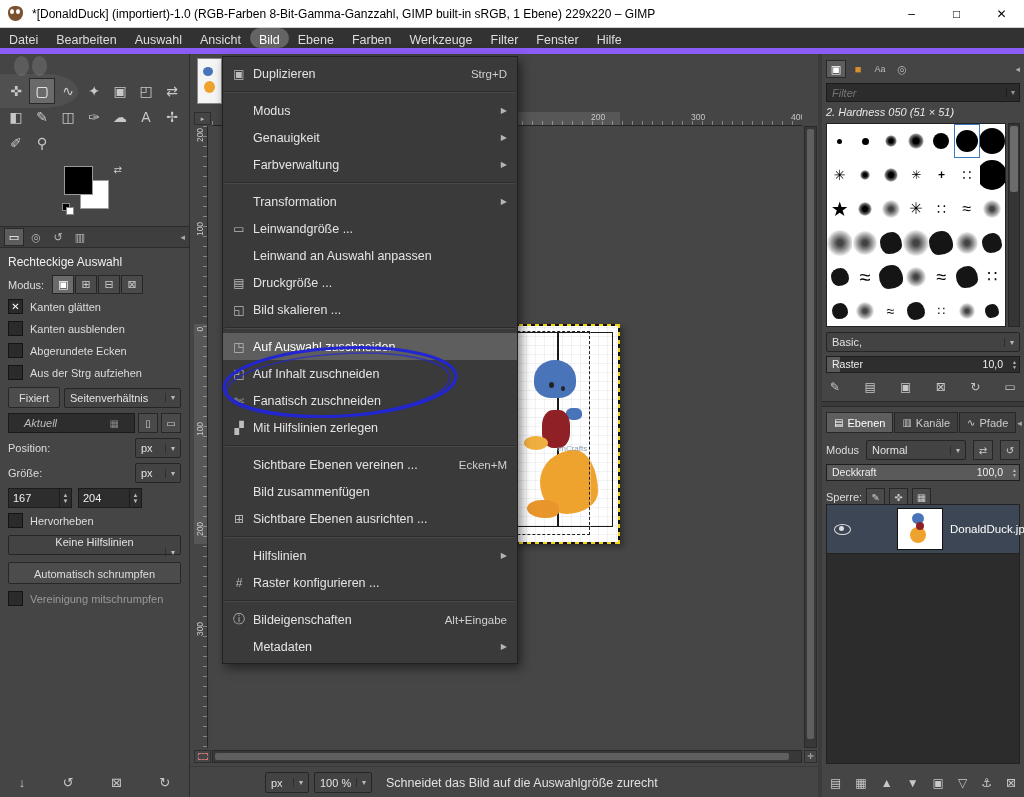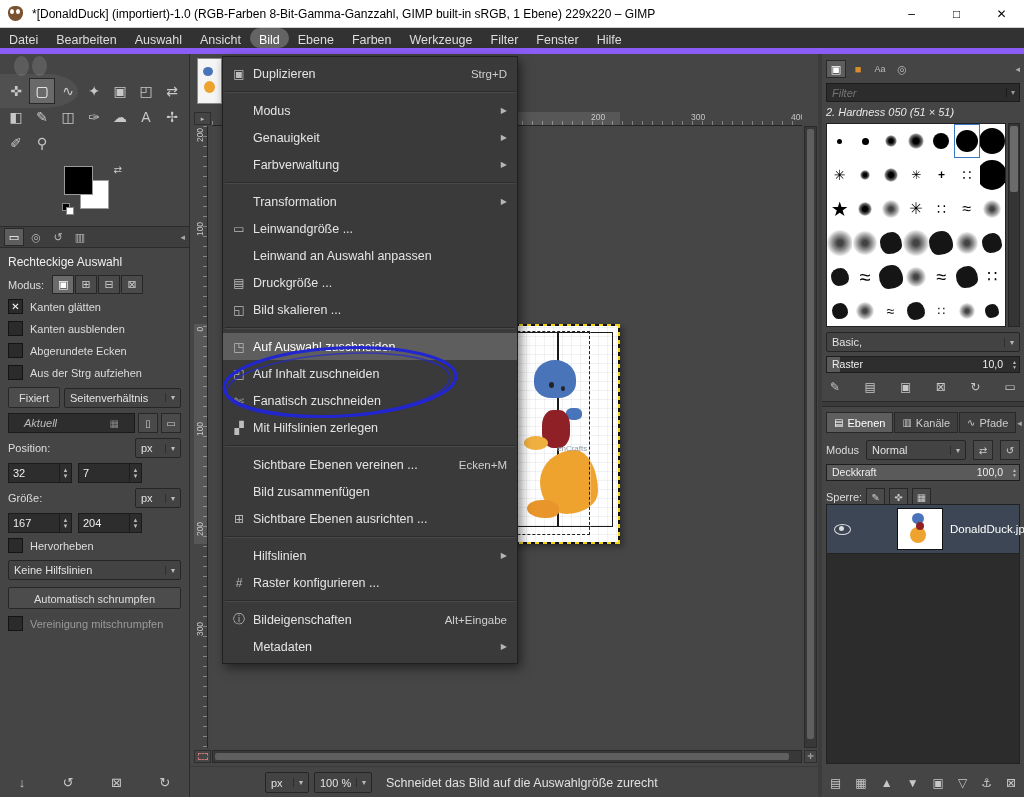--- a/index.html
+++ b/index.html
@@ -61,21 +61,21 @@
   .entry{height:20px;background:#2d2d2d;border:1px solid #1b1b1b;display:flex;align-items:center;padding:0 15px;box-sizing:border-box;}
   .entry .it{font-style:italic;color:#bbb;font-size:11px;}
   .entry-ico{margin-left:auto;font-size:10px;color:#888;}
   .mini-btn{width:20px;height:20px;background:#4a4a4a;border:1px solid #272727;display:flex;align-items:center;justify-content:center;
     font-size:10px;color:#ccc;box-sizing:border-box;margin-left:3px;flex:none;}
   .unit-combo{width:46px;margin-left:auto;flex:none;}
   .spin{width:64px;height:20px;background:#2d2d2d;border:1px solid #1b1b1b;display:flex;box-sizing:border-box;margin-right:6px;}
   .spin .val{flex:1;font-size:11px;color:#eee;display:flex;align-items:center;padding-left:4px;}
   .arrs{width:11px;border-left:1px solid #1b1b1b;display:flex;flex-direction:column;align-items:center;justify-content:center;color:#bbb;}
   .arrs i{font-style:normal;font-size:6px;line-height:6px;display:block;}
-  .wide{width:100%;box-sizing:border-box;margin-bottom:7px;}
+  .wide{width:100%;box-sizing:border-box;margin-bottom:7px;flex-direction:column;}
   .autoshrink{height:22px;line-height:22px;font-size:11px;}
   .tb-bottom{position:absolute;bottom:7px;left:0;width:100%;display:flex;justify-content:space-around;font-size:13px;color:#c5c5c5;}
 
   
   .canvas-region{position:absolute;left:190px;top:54px;width:628px;bottom:0;background:#454545;}
   .img-tab{position:absolute;left:7px;top:4px;width:23px;height:44px;background:#f5f5f5;border:1px solid #8a8a8a;overflow:hidden;}
   .img-tab i{position:absolute;border-radius:50%;}
   .ruler-corner{position:absolute;left:4px;top:58px;width:17px;height:13px;border:1px solid #2e2e2e;color:#bbb;font-size:7px;
     display:flex;align-items:center;justify-content:center;box-sizing:border-box;}
   .h-ruler{position:absolute;left:22px;top:58px;width:590px;height:14px;background:#454545;border-bottom:1px solid #242424;
@@ -305,36 +305,20 @@
         <span class="mini-btn">▭</span>
       </div>
       <div class="row">
         <span class="lbl">Position:</span>
         <span class="combo unit-combo">
           <span>px</span>
           <span class="arr">▾</span>
         </span>
       </div>
       <div class="row">
-        <span class="spin">
-          <span class="val">32</span>
-          <span class="arrs">
-              <i>▲</i>
-              <i>▼</i>
-            </span>
-        </span>
-        <span class="spin">
-          <span class="val">7</span>
-          <span class="arrs">
-              <i>▲</i>
-              <i>▼</i>
-            </span>
-        </span>
-      </div>
-      <div class="row">
         <span class="lbl">Größe:</span>
         <span class="combo unit-combo">
           <span>px</span>
           <span class="arr">▾</span>
         </span>
       </div>
       <div class="row">
         <span class="spin">
           <span class="val">167</span>
           <span class="arrs">

